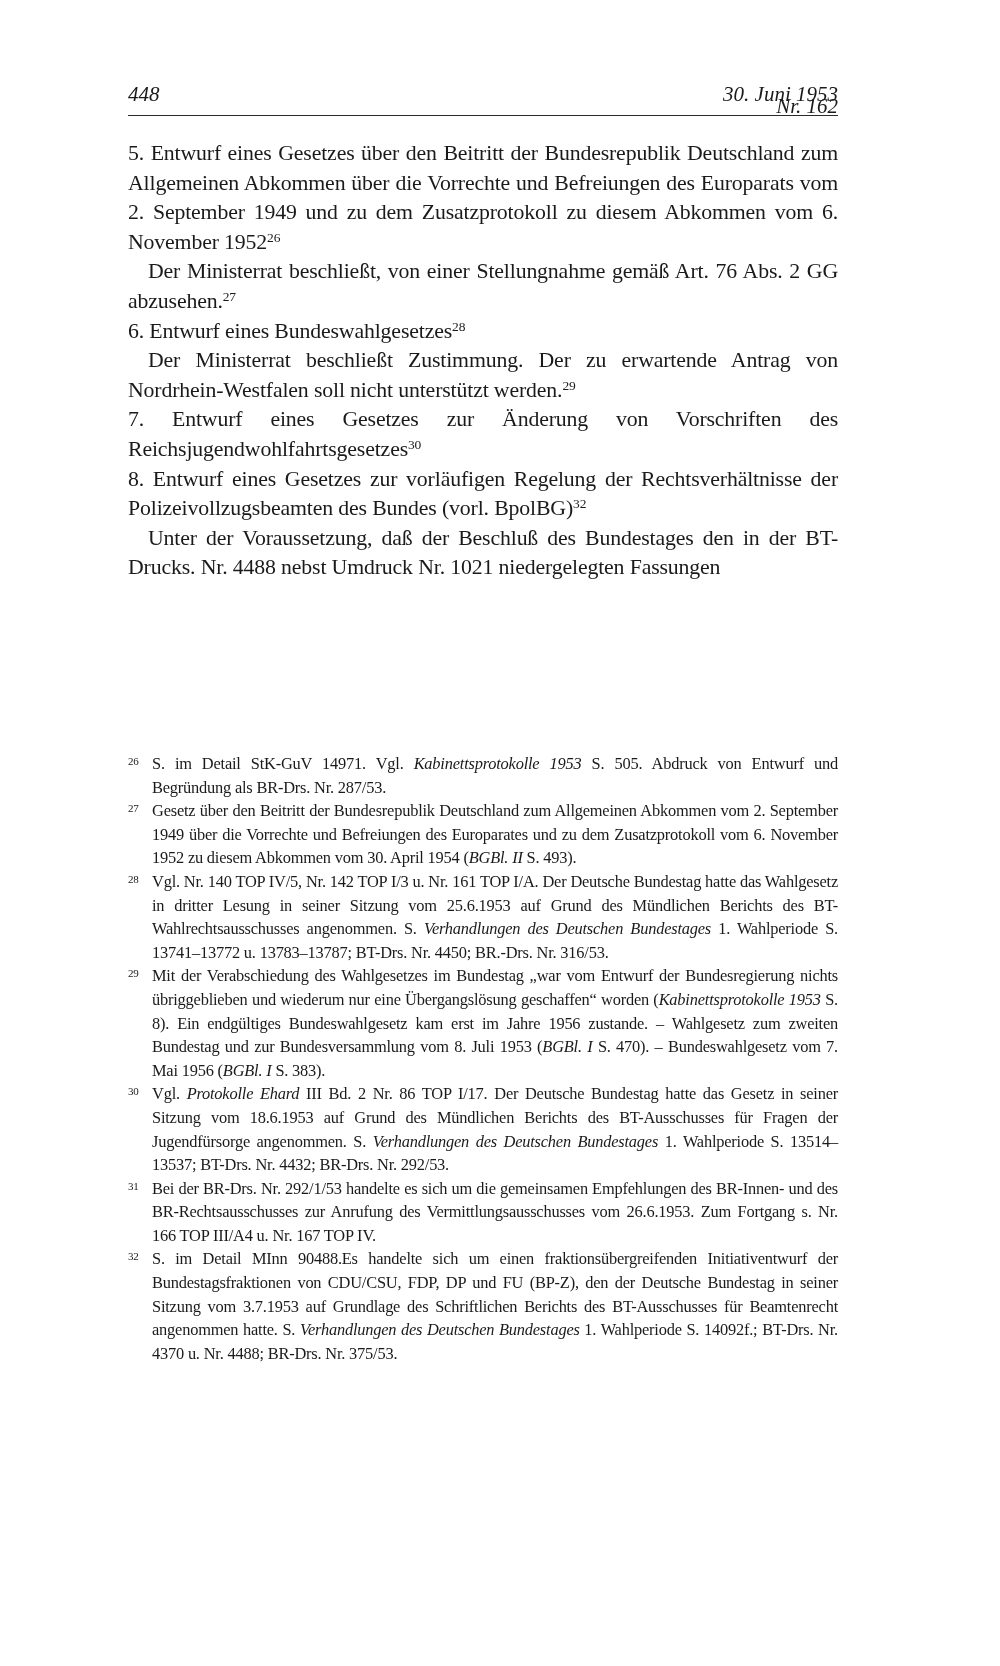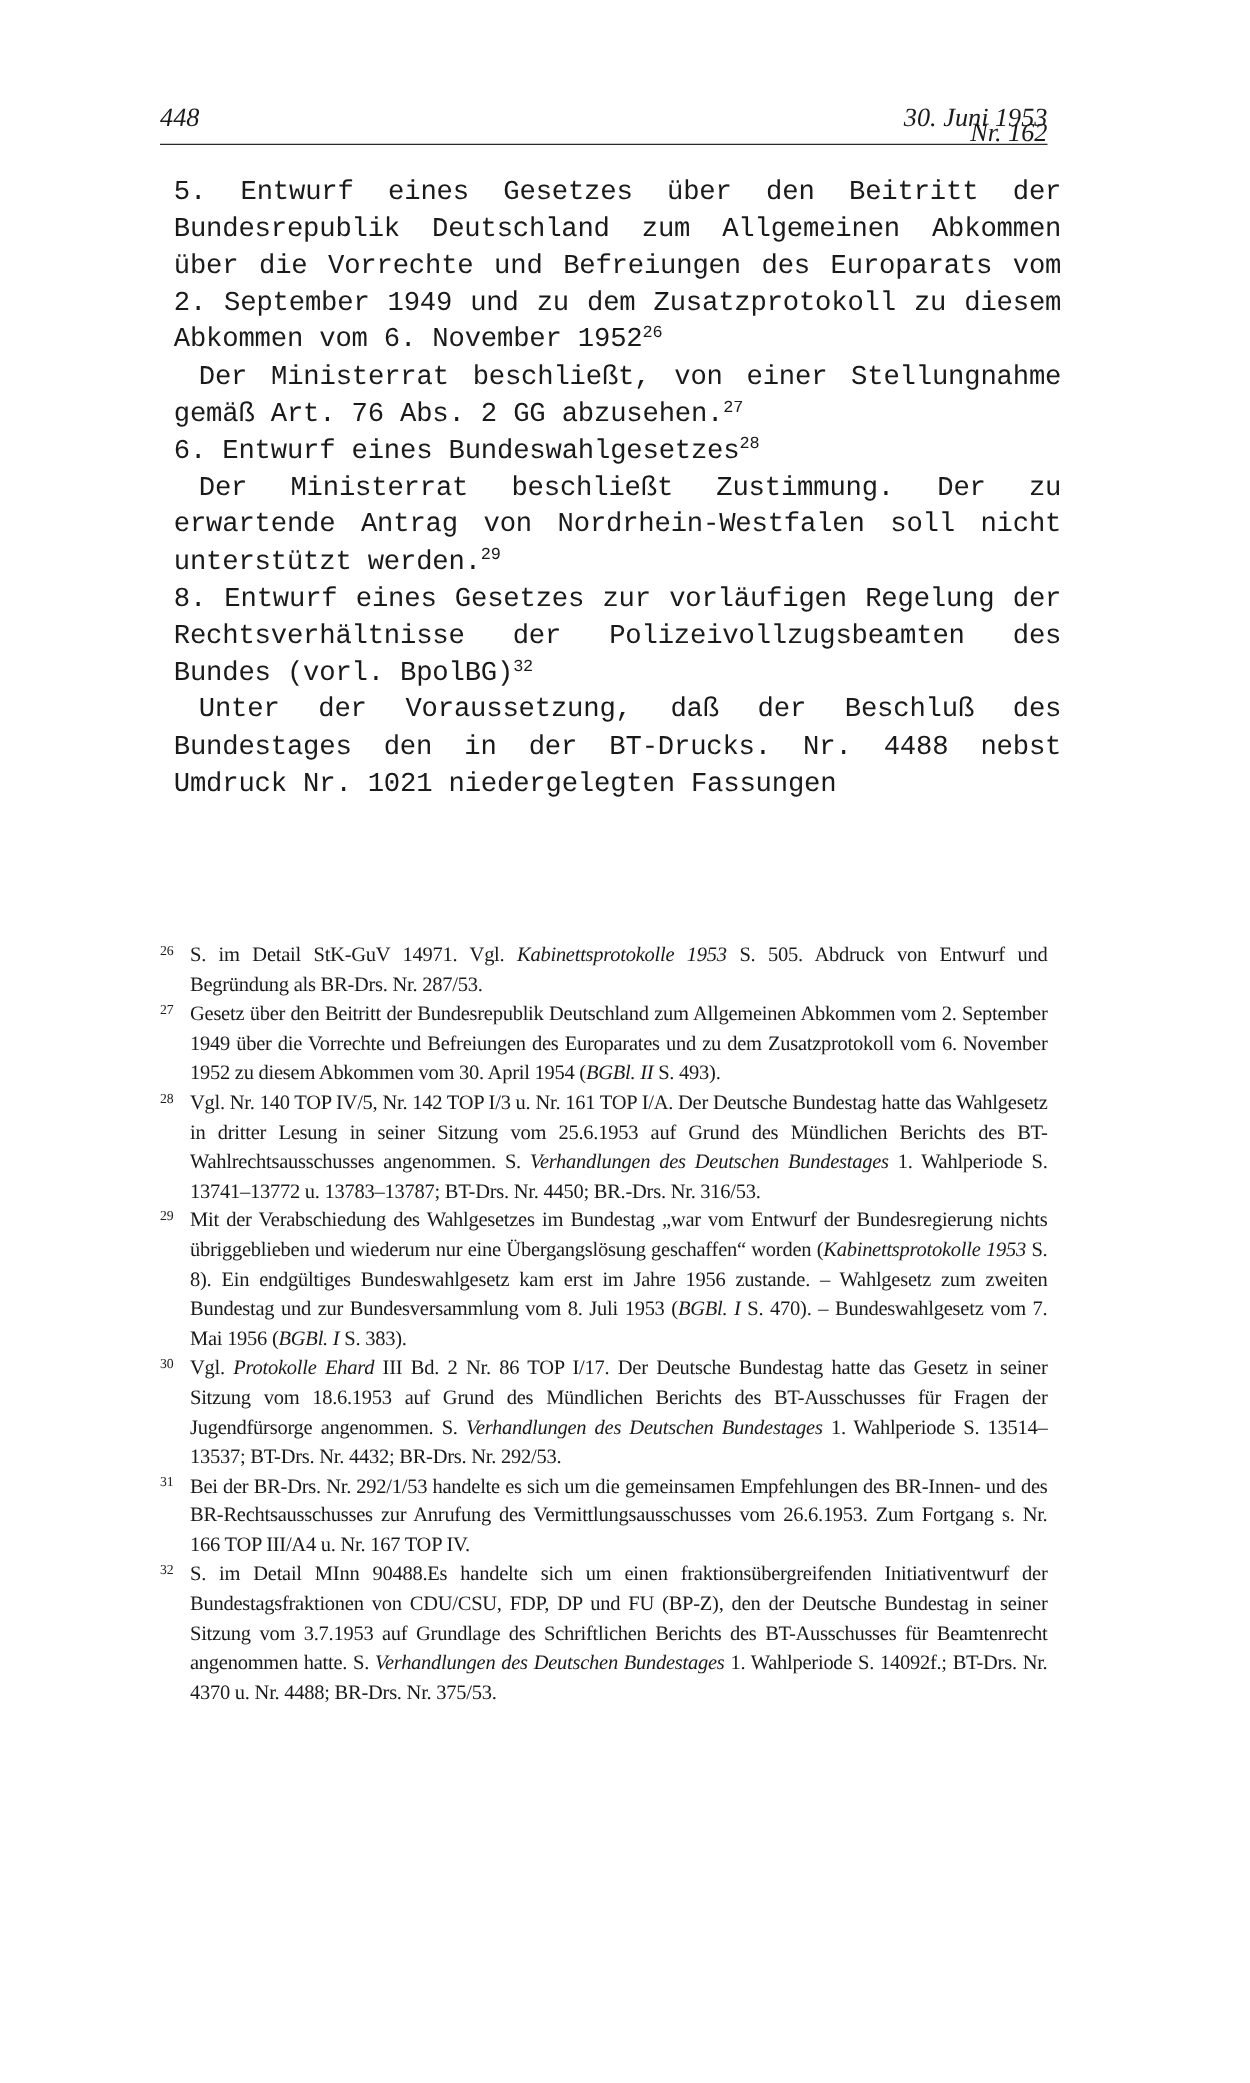--- a/index.html
+++ b/index.html
@@ -18,23 +18,23 @@
     .header .left { position: absolute; left: 0; top: 0; }
     .header .center { position: absolute; left: 0; width: 710px; text-align: right; top: 0; }
     .header .right { position: absolute; right: 0; top: 12px; }
     .header-rule {
       position: absolute; top: 115px; left: 0; width: 710px; height: 0;
       border-top: 1.2px solid #2a2a2a;
     }
 
     
     .body {
-      position: absolute; top: 139px; left: 11px; width: 710px;
+      position: absolute; top: 139px; left: 0; width: 710px;
       font-size: 21.8px; line-height: 29.6px;
-      text-align: justify; letter-spacing: -0.15px; font-family: Liberation Mono, monospace;
+      text-align: justify; letter-spacing: -0.15px;
     }
     .body p { margin: 0; }
     .body .indent { text-indent: 20px; }
     .body .item { text-indent: 0; }
     sup { font-size: 0.62em; line-height: 0; vertical-align: 0.55em; }
 
     
     .footnotes {
       position: absolute; top: 752px; left: 0; width: 710px;
       font-size: 16.4px; line-height: 23.6px;
@@ -55,20 +55,21 @@
     <span class="center">30. Juni 1953</span>
     <span class="right">Nr. 162</span>
   </div>
   <div class="header-rule"></div>
 
   <div class="body" id="body-text">
       <p class="item"><span>5. Entwurf eines Gesetzes über den Beitritt der Bundesrepublik Deutschland zum Allgemeinen Abkommen über die Vorrechte und Befreiungen des Europarats vom 2. September 1949 und zu dem Zusatzprotokoll zu diesem Abkommen vom 6. November 1952</span><sup>26</sup></p>
       <p class="indent"><span>Der Ministerrat beschließt, von einer Stellungnahme gemäß Art. 76 Abs. 2 GG abzusehen.</span><sup>27</sup></p>
       <p class="item"><span>6. Entwurf eines Bundeswahlgesetzes</span><sup>28</sup></p>
       <p class="indent"><span>Der Ministerrat beschließt Zustimmung. Der zu erwartende Antrag von Nordrhein-Westfalen soll nicht unterstützt werden.</span><sup>29</sup></p>
+      <p class="item"><span>7. Entwurf eines Gesetzes zur Änderung von Vorschriften des Reichsjugendwohlfahrtsgesetzes</span><sup>30</sup></p>
       <p class="item"><span>8. Entwurf eines Gesetzes zur vorläufigen Regelung der Rechtsverhältnisse der Polizeivollzugsbeamten des Bundes (vorl. BpolBG)</span><sup>32</sup></p>
       <p class="indent"><span>Unter der Voraussetzung, daß der Beschluß des Bundestages den in der BT-Drucks. Nr. 4488 nebst Umdruck Nr. 1021 niedergelegten Fassungen</span></p>
     </div>
 
   <div class="footnotes" id="footnotes">
       <p class="fn"><span class="fn-num">26</span><span>S. im Detail StK-GuV 14971. Vgl. </span><i>Kabinettsprotokolle 1953</i><span> S. 505. Abdruck von Entwurf und Begründung als BR-Drs. Nr. 287/53.</span></p>
       <p class="fn"><span class="fn-num">27</span><span>Gesetz über den Beitritt der Bundesrepublik Deutschland zum Allgemeinen Abkommen vom 2. September 1949 über die Vorrechte und Befreiungen des Europarates und zu dem Zusatzprotokoll vom 6. November 1952 zu diesem Abkommen vom 30. April 1954 (</span><i>BGBl. II</i><span> S. 493).</span></p>
       <p class="fn"><span class="fn-num">28</span><span>Vgl. Nr. 140 TOP IV/5, Nr. 142 TOP I/3 u. Nr. 161 TOP I/A. Der Deutsche Bundestag hatte das Wahlgesetz in dritter Lesung in seiner Sitzung vom 25.6.1953 auf Grund des Mündlichen Berichts des BT-Wahlrechtsausschusses angenommen. S. </span><i>Verhandlungen des Deutschen Bundestages</i><span> 1. Wahlperiode S. 13741–13772 u. 13783–13787; BT-Drs. Nr. 4450; BR.-Drs. Nr. 316/53.</span></p>
       <p class="fn"><span class="fn-num">29</span><span>Mit der Verabschiedung des Wahlgesetzes im Bundestag „war vom Entwurf der Bundesregierung nichts übriggeblieben und wiederum nur eine Übergangslösung geschaffen“ worden (</span><i>Kabinettsprotokolle 1953</i><span> S. 8). Ein endgültiges Bundeswahlgesetz kam erst im Jahre 1956 zustande. – Wahlgesetz zum zweiten Bundestag und zur Bundesversammlung vom 8. Juli 1953 (</span><i>BGBl. I</i><span> S. 470). – Bundeswahlgesetz vom 7. Mai 1956 (</span><i>BGBl. I</i><span> S. 383).</span></p>
       <p class="fn"><span class="fn-num">30</span><span>Vgl. </span><i>Protokolle Ehard</i><span> III Bd. 2 Nr. 86 TOP I/17. Der Deutsche Bundestag hatte das Gesetz in seiner Sitzung vom 18.6.1953 auf Grund des Mündlichen Berichts des BT-Ausschusses für Fragen der Jugendfürsorge angenommen. S. </span><i>Verhandlungen des Deutschen Bundestages</i><span> 1. Wahlperiode S. 13514–13537; BT-Drs. Nr. 4432; BR-Drs. Nr. 292/53.</span></p>

